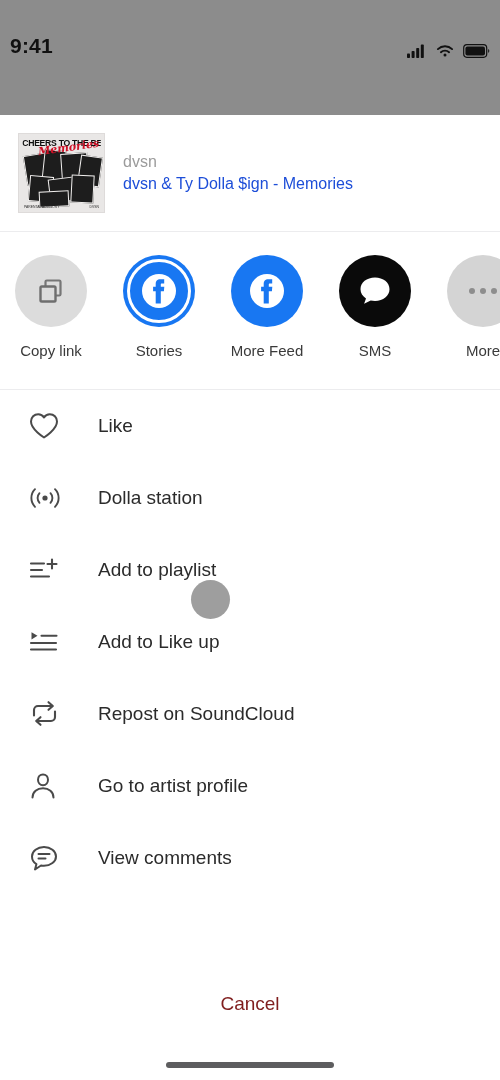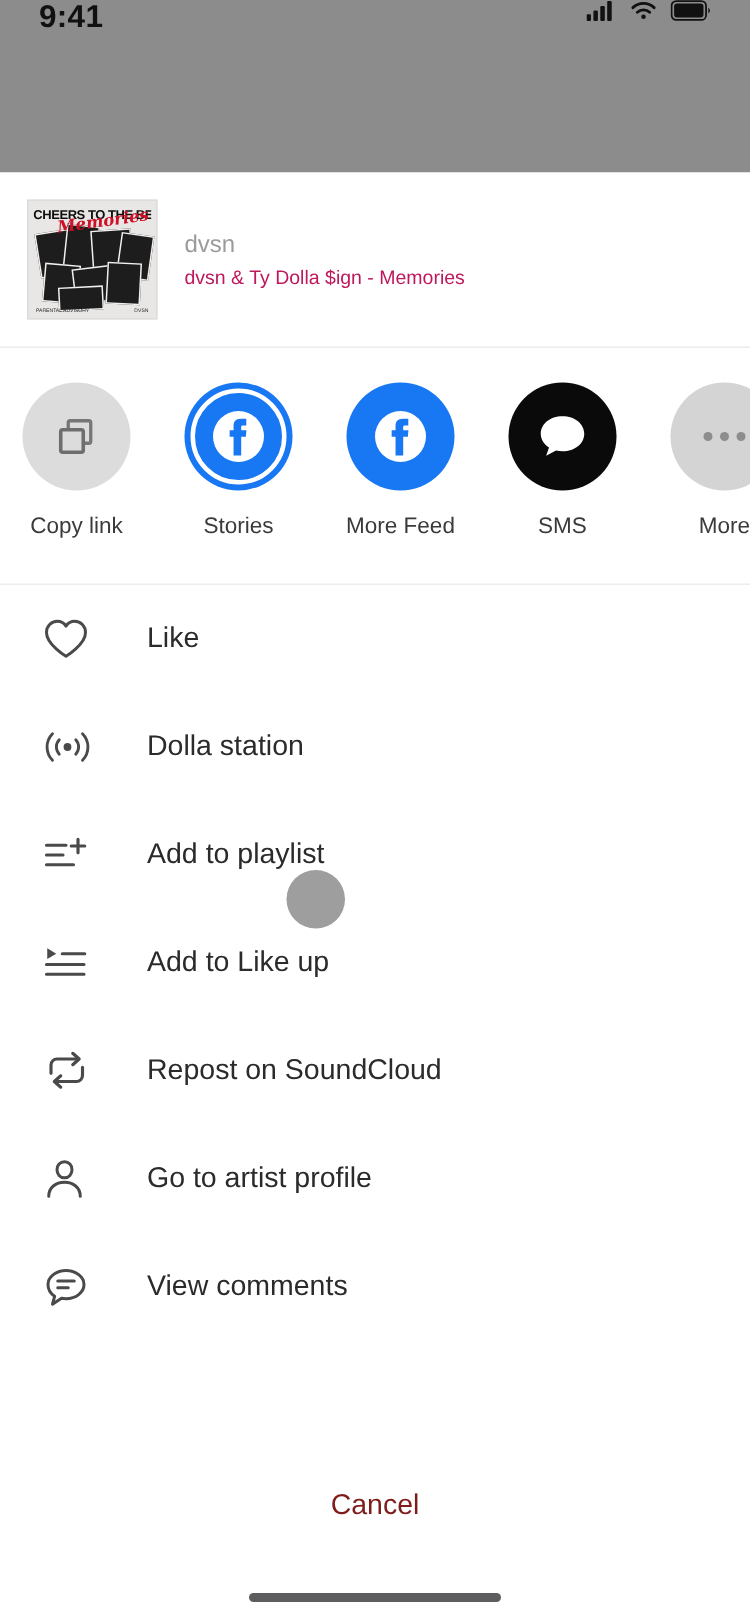--- a/index.html
+++ b/index.html
@@ -17,23 +17,23 @@
 
   
   .dim-region {
     position:absolute; top:0; left:0;
     width:500px; height:115px;
     background:#8c8c8c;
   }
   .statusbar {
     position:absolute; top:0; left:0;
     width:500px; height:58px;
-    display:flex; align-items:flex-start;
+    display:flex; align-items:flex-end;
     justify-content:space-between;
-    padding:0 26px;
+    padding:0 10px;
   }
   .status-time {
     font-size:21px; font-weight:bold;
     color:#111; letter-spacing:0.2px;
   }
   .status-right { display:flex; align-items:center; gap:9px; }
 
   .navbar {
     position:absolute; top:58px; left:0;
     width:500px; height:57px;
@@ -93,21 +93,21 @@
     position:absolute; bottom:3px; left:5px; right:5px;
     display:flex; justify-content:space-between;
     font-size:3.4px; color:#2a2a2a;
   }
   .track-meta {
     margin-left:18px; min-width:0;
     display:flex; flex-direction:column; gap:4px;
   }
   .track-user { font-size:16px; color:#9b9b9b; }
   .track-name {
-    font-size:13px; color:#be185d;
+    font-size:16px; color:#1d4ed8;
     white-space:nowrap; overflow:hidden;
     text-overflow:ellipsis;
   }
 
   .divider {
     position:absolute; left:0; width:500px;
     height:1px; background:#ececee;
   }
 
   

